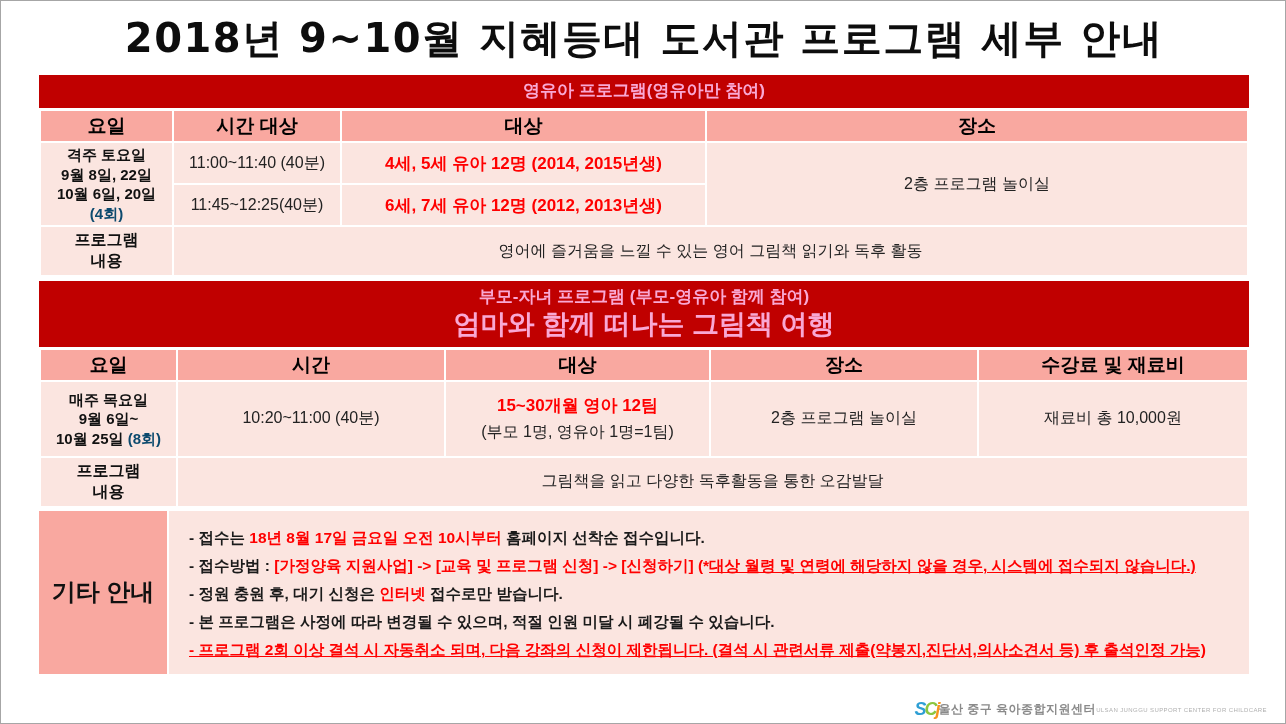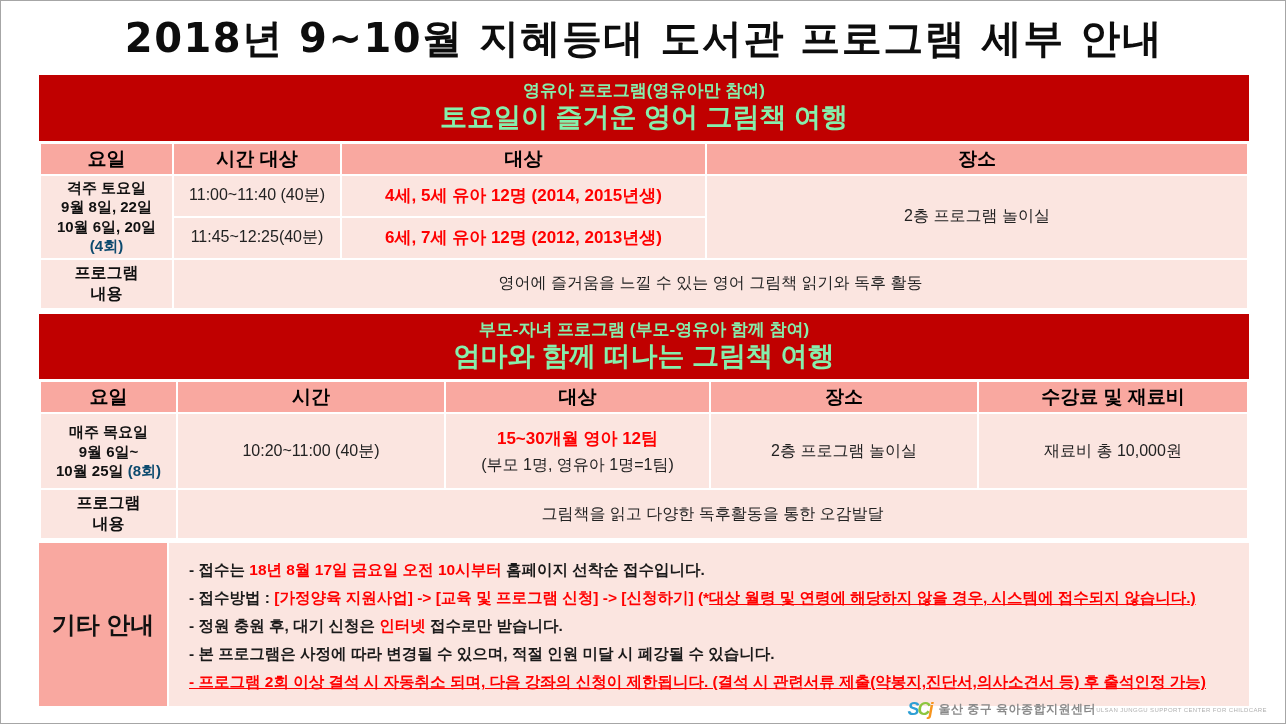--- a/index.html
+++ b/index.html
@@ -7,21 +7,21 @@
   body { font-family:"Liberation Sans","DejaVu Sans",sans-serif; }
   .page {
     position:relative; width:1286px; height:724px; background:#ffffff;
     border:1px solid #a6a6a6; overflow:hidden; margin:0 auto;
   }
   .content { position:absolute; left:38px; top:6px; width:1210px; }
   .title {
     text-align:center; font-size:40px; font-weight:900; color:#0d0d0d;
     letter-spacing:1.5px; padding:4px 0 9px 0; font-family:"DejaVu Sans","Liberation Sans",sans-serif;
   }
-  .banner { background:#c00000; color:#86efac; text-align:center; padding:5px 0 7px 0; }
+  .banner { background:#c00000; color:#f9a8d4; text-align:center; padding:5px 0 7px 0; }
   .banner .b1 { font-size:17px; font-weight:700; line-height:1.25; }
   .banner .b2 { font-size:27px; font-weight:800; line-height:1.2; }
   table { width:100%; table-layout:fixed; border-collapse:separate; border-spacing:2px; margin-top:1px; }
   th {
     background:#f9a8a0; color:#000; font-size:19px; font-weight:800;
     height:30px; text-align:center; vertical-align:middle;
   }
   td {
     background:#fbe5e0; color:#222; font-size:16px;
     text-align:center; vertical-align:middle;
@@ -38,41 +38,40 @@
   .notes { display:flex; gap:2px; margin-top:3px; }
   .notes-label {
     width:128px; background:#f9a8a0; display:flex; align-items:center; justify-content:center;
     font-size:24px; font-weight:800; color:#111;
   }
   .notes-body { flex:1; background:#fbe5e0; padding:13px 10px 10px 20px; }
   .note-line { font-size:15.5px; font-weight:700; color:#1a1a1a; line-height:28px; white-space:nowrap; }
   .note-line .nred { color:#ff0000; }
   .note-line .nred-u { color:#ff0000; text-decoration:underline; }
   .footer {
-    position:absolute; right:18px; bottom:3px; display:flex; align-items:center; gap:7px;
+    position:absolute; right:18px; bottom:3px; display:flex; align-items:center; 
   }
   .logo-mark { font-style:italic; font-weight:900; font-size:18px; letter-spacing:-2px; }
   .logo-s { color:#2e9fd4; }
   .logo-c { color:#8cc63f; }
   .logo-j { color:#f7941e; }
   .logo-texts { display:flex; flex-direction:row; align-items:center; }
   .logo-kr { color:#8a8a8a; font-size:12px; font-weight:800; letter-spacing:0.5px; }
   .logo-en { color:#b0b0b0; font-size:6px; letter-spacing:0.4px; }
 </style>
 </head>
 <body>
 
 <div class="page">
   <div class="content">
 
     <div class="title">2018년 9~10월 지혜등대 도서관 프로그램 세부 안내</div>
 
     <div class="banner">
       <div class="b1">영유아 프로그램(영유아만 참여)</div>
-      <div class="b2">토요일이 즐거운 영어 그림책  여행</div>
     </div>
 
     <table class="t1">
       <colgroup>
           <col style="width:131px">
           <col style="width:166px">
           <col style="width:363px">
           <col>
         </colgroup>
       <tbody>

